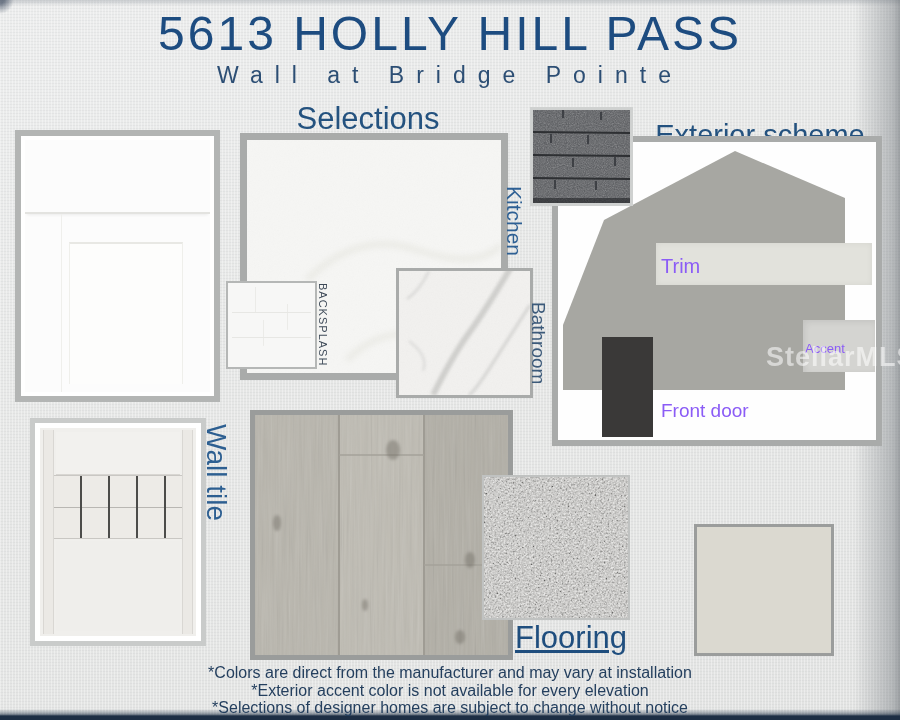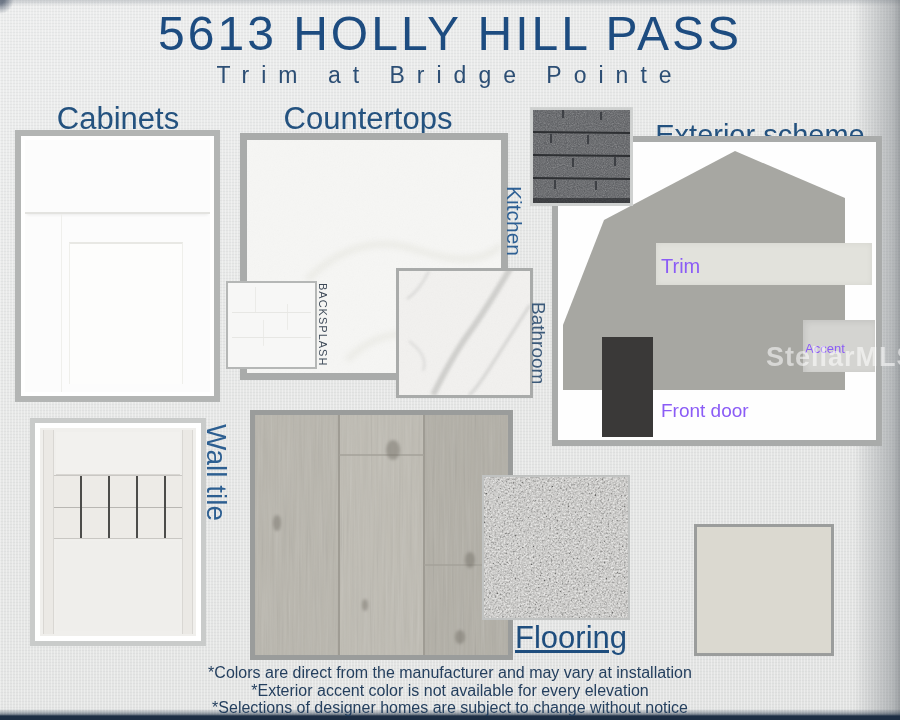--- a/index.html
+++ b/index.html
@@ -139,24 +139,23 @@
         </filter>
     </defs>
   </svg>
 
   <div class="abs shade-top"></div>
   <div class="abs shade-right"></div>
   <div class="abs shade-bottom"></div>
   <div class="abs shade-corner-tl"></div>
 
   <div class="abs title" style="color: rgb(29, 76, 128);">5613 HOLLY HILL PASS</div>
-  <div class="abs subtitle">Trim at Bridge Pointe</div>
-
-  <div class="abs sec-label lbl-cabinets">Cabinets</div>
-  <div class="abs sec-label lbl-countertops">Countertops</div>
+  <div class="abs subtitle">Wall at Bridge Pointe</div>
+
+  <div class="abs sec-label lbl-countertops">Selections</div>
   <div class="abs sec-label lbl-exterior">Exterior scheme</div>
   <div class="abs sec-label lbl-flooring">Flooring</div>
   <div class="abs vlabel lbl-walltile">Wall tile</div>
 
   <div class="abs frame cabinet">
     <div class="cab-inner" style="background: rgb(252, 252, 252);">
       <div class="cab-drawer"></div>
       <div class="cab-stile"></div>
       <div class="cab-panel"></div>
     </div>

